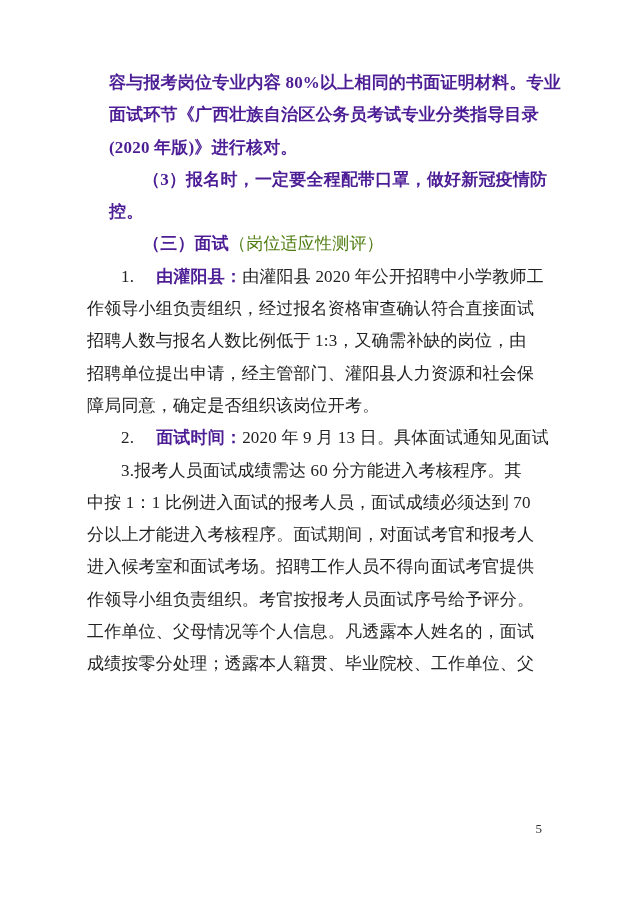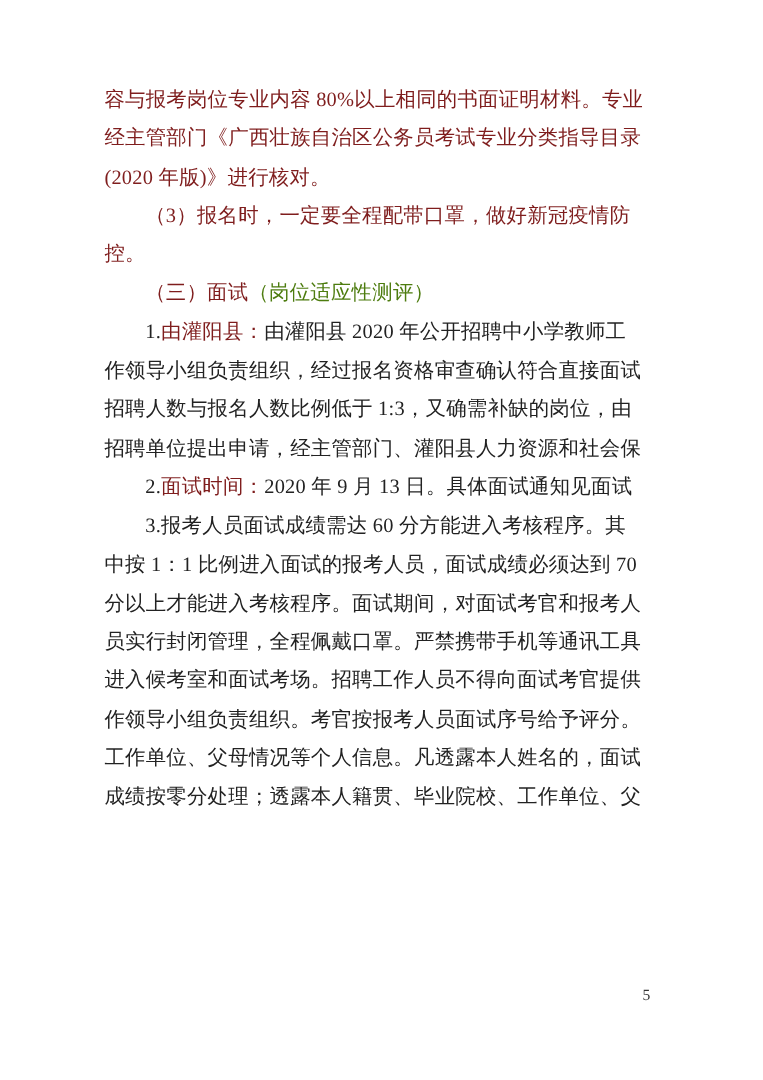--- a/index.html
+++ b/index.html
@@ -30,22 +30,23 @@
     letter-spacing: 0.2px;
   }
   .line.indent {
     padding-left: 34px;
   }
   .seg.reg {
     font-weight: 400;
     color: #222222;
   }
   .seg.bold {
-    font-weight: 400;
-    color: #7f1d1d;
+    font-weight: 700;
+    color: #4c1d95;
+    margin-left: 22px;
   }
   .seg.kai {
     font-weight: 400;
     color: #4d7c0f;
   }
   .page-number {
     position: absolute;
     top: 821px;
     right: 94px;
     font-size: 13px;
@@ -53,33 +54,33 @@
     color: #333333;
     font-family: "Liberation Serif", "DejaVu Serif", serif;
   }
 </style>
 </head>
 <body>
 
 <div class="page">
   <div class="content" id="content">
       <div class="line full"><span class="seg bold">容与报考岗位专业内容 80%以上相同的书面证明材料。专业</span></div>
-      <div class="line full"><span class="seg bold">经主管部门《广西壮族自治区公务员考试专业分类指导目录</span></div>
+      <div class="line full"><span class="seg bold">面试环节《广西壮族自治区公务员考试专业分类指导目录</span></div>
       <div class="line"><span class="seg bold">(2020 年版)》进行核对。</span></div>
       <div class="line indent full"><span class="seg bold">（3）报名时，一定要全程配带口罩，做好新冠疫情防</span></div>
       <div class="line"><span class="seg bold">控。</span></div>
       <div class="line indent"><span class="seg bold">（三）面试</span><span class="seg kai">（岗位适应性测评）</span></div>
       <div class="line indent full"><span class="seg reg">1.</span><span class="seg bold">由灌阳县：</span><span class="seg reg">由灌阳县 2020 年公开招聘中小学教师工</span></div>
       <div class="line full"><span class="seg reg">作领导小组负责组织，经过报名资格审查确认符合直接面试</span></div>
       <div class="line full"><span class="seg reg">招聘人数与报名人数比例低于 1:3，又确需补缺的岗位，由</span></div>
       <div class="line full"><span class="seg reg">招聘单位提出申请，经主管部门、灌阳县人力资源和社会保</span></div>
+      <div class="line"><span class="seg reg">障局同意，确定是否组织该岗位开考。</span></div>
       <div class="line indent full"><span class="seg reg">2.</span><span class="seg bold">面试时间：</span><span class="seg reg">2020 年 9 月 13 日。具体面试通知见面试</span></div>
       <div class="line indent full"><span class="seg reg">3.报考人员面试成绩需达 60 分方能进入考核程序。其</span></div>
       <div class="line full"><span class="seg reg">中按 1：1 比例进入面试的报考人员，面试成绩必须达到 70</span></div>
       <div class="line full"><span class="seg reg">分以上才能进入考核程序。面试期间，对面试考官和报考人</span></div>
-      <div class="line full"><span class="seg reg">员实行封闭管理，全程佩戴口罩。严禁携带手机等通讯工具</span></div>
       <div class="line full"><span class="seg reg">进入候考室和面试考场。招聘工作人员不得向面试考官提供</span></div>
       <div class="line full"><span class="seg reg">作领导小组负责组织。考官按报考人员面试序号给予评分。</span></div>
       <div class="line full"><span class="seg reg">工作单位、父母情况等个人信息。凡透露本人姓名的，面试</span></div>
       <div class="line full"><span class="seg reg">成绩按零分处理；透露本人籍贯、毕业院校、工作单位、父</span></div>
     </div>
   <div class="page-number">5</div>
 </div>
 
 </body></html>

